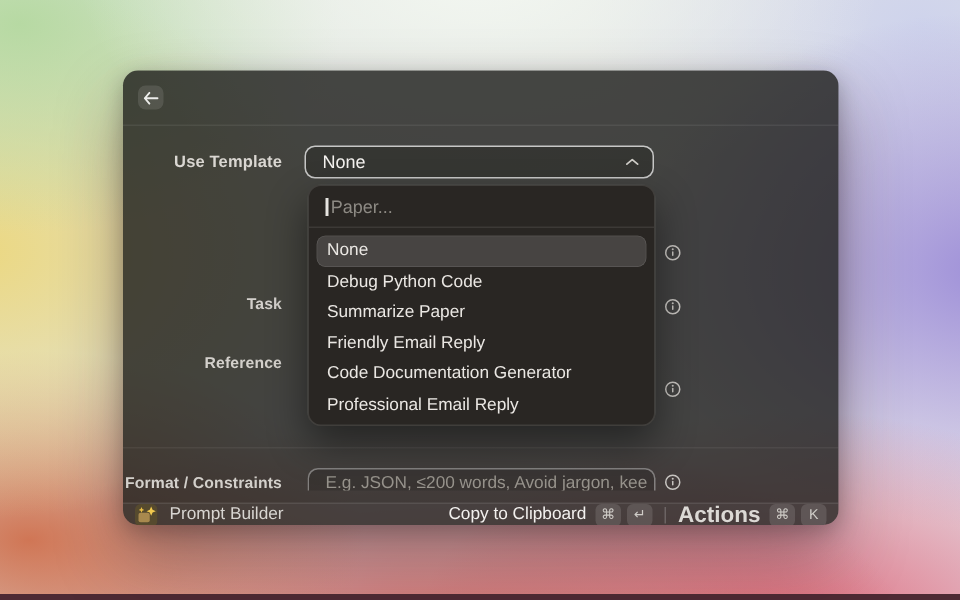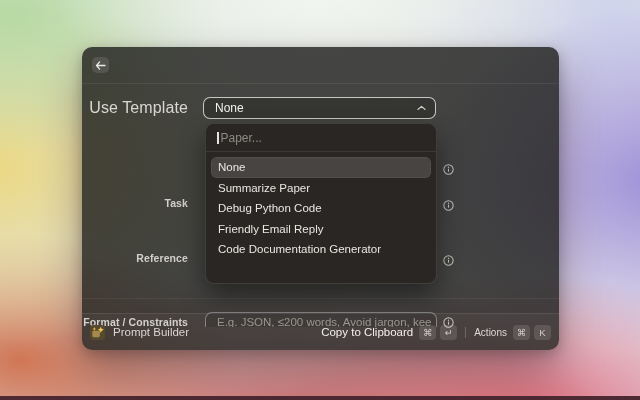--- a/index.html
+++ b/index.html
@@ -21,24 +21,24 @@
     background:rgba(30,29,27,.81);
     box-shadow:0 22px 45px rgba(50,20,30,.38),0 4px 14px rgba(0,0,0,.25);
     overflow:hidden;}
 
   .titlebar{position:absolute;left:0;top:0;right:0;height:36px;border-bottom:1px solid rgba(255,255,255,.07);}
   .back-btn{position:absolute;left:10px;top:10px;width:17px;height:16px;border-radius:5px;
     background:rgba(255,255,255,.11);display:flex;align-items:center;justify-content:center;cursor:pointer;}
 
   .field-label{position:absolute;left:0;width:106px;text-align:right;font-size:10.5px;
     font-weight:600;color:#d3d0cb;letter-spacing:.1px;}
-  .lbl-usetemplate{top:50px;height:22px;line-height:22px;font-size:16px;font-weight:400;color:#dad7d2;}
+  .lbl-usetemplate{top:50px;height:22px;line-height:22px;font-size:11px;font-weight:700;color:#dad7d2;}
   .lbl-role{top:114px;}
   .lbl-task{top:150px;text-align:right;}
-  .lbl-reference{top:205px;}
+  .lbl-reference{top:189px;}
   .lbl-format{top:269px;}
 
   .select{position:absolute;left:121px;top:50px;width:233px;height:22px;box-sizing:border-box;
     border:1px solid rgba(255,255,255,.72);border-radius:7px;background:rgba(18,17,16,.28);
     display:flex;align-items:center;padding:0 9px 0 11px;cursor:pointer;}
   .select .value{font-size:12px;font-weight:500;color:#f4f2ef;flex:1;}
 
   .panel{position:absolute;left:123px;top:76px;width:232px;height:161px;box-sizing:border-box;
     background:rgba(40,37,34,.97);border:1px solid rgba(255,255,255,.11);border-radius:9px;
     box-shadow:0 12px 26px rgba(0,0,0,.45);z-index:5;}
@@ -55,26 +55,26 @@
   .info-role{top:114px;} .info-task{top:150px;} .info-reference{top:205px;} .info-format{top:267px;}
 
   .section-divider{position:absolute;left:0;right:0;top:251px;height:1px;background:rgba(255,255,255,.06);}
 
   .format-clip{position:absolute;left:123px;top:265px;width:234px;height:15px;overflow:hidden;}
   .format-input{width:232px;height:26px;box-sizing:border-box;border:1px solid rgba(255,255,255,.38);
     border-radius:7px;background:rgba(18,17,16,.18);padding:3px 0 0 11px;}
   .format-ph{font-size:11.5px;line-height:13px;color:#97938c;white-space:nowrap;display:block;
     overflow:hidden;width:215px;}
 
-  .footer{position:absolute;left:0;right:0;bottom:0;height:37px;border-top:1px solid rgba(255,255,255,.09);
+  .footer{position:absolute;left:0;right:0;bottom:0;height:15px;border-top:1px solid rgba(255,255,255,.09);
     background:rgba(255,255,255,.035);display:flex;align-items:center;padding:0 8px;box-sizing:border-box;z-index:6;}
   .app-icon{width:15px;height:15px;margin-right:8px;flex:none;}
   .app-name{font-size:11.5px;color:#d8d5d1;flex:1;}
   .action-primary{font-size:11.5px;font-weight:400;color:#f2f0ee;cursor:pointer;}
-  .action-secondary{font-size:10px;font-weight:400;color:#dcd9d5;cursor:pointer;}
+  .action-secondary{font-size:15px;font-weight:700;color:#dcd9d5;cursor:pointer;}
   .kbd{min-width:10px;height:15px;padding:0 3.5px;border-radius:4px;background:rgba(255,255,255,.12);
     color:#cfccc7;font-size:9.5px;display:inline-flex;align-items:center;justify-content:center;cursor:pointer;}
   .fgap{width:6px;flex:none;} .fgap-s{width:4px;flex:none;}
   .vdiv{width:1px;height:11px;background:rgba(255,255,255,.2);margin:0 8px;flex:none;}
 </style>
 </head>
 <body>
 
 <div class="bg"></div>
 <div class="bottom-strip"></div>
@@ -138,24 +138,25 @@
     </div>
   </div>
 
   <div class="panel">
     <div class="search-row">
       <span class="caret"></span>
       <span class="search-ph">Paper...</span>
     </div>
     <div class="opt-list">
       <div class="opt sel">None</div>
+      <div class="opt">Debug Python Code</div>
       <div class="opt">Summarize Paper</div>
-      <div class="opt">Debug Python Code</div>
       <div class="opt">Friendly Email Reply</div>
       <div class="opt">Code Documentation Generator</div>
+      <div class="opt">Professional Email Reply</div>
     </div>
   </div>
 
   <div class="footer">
     <svg class="app-icon" viewBox="0 0 16 16">
       <rect width="16" height="16" rx="4" fill="#564a2e"></rect>
       <rect x="2.5" y="6.2" width="8" height="6.8" rx="1.5" fill="#a8894e"></rect>
       <path d="M11.5 1.8 l1 2.3 2.3 1 -2.3 1 -1 2.3 -1 -2.3 -2.3 -1 2.3 -1 z" fill="#f0c84e"></path>
       <path d="M4.6 2.2 l0.6 1.4 1.4 0.6 -1.4 0.6 -0.6 1.4 -0.6 -1.4 -1.4 -0.6 1.4 -0.6 z" fill="#e8bd45"></path>
     </svg>

